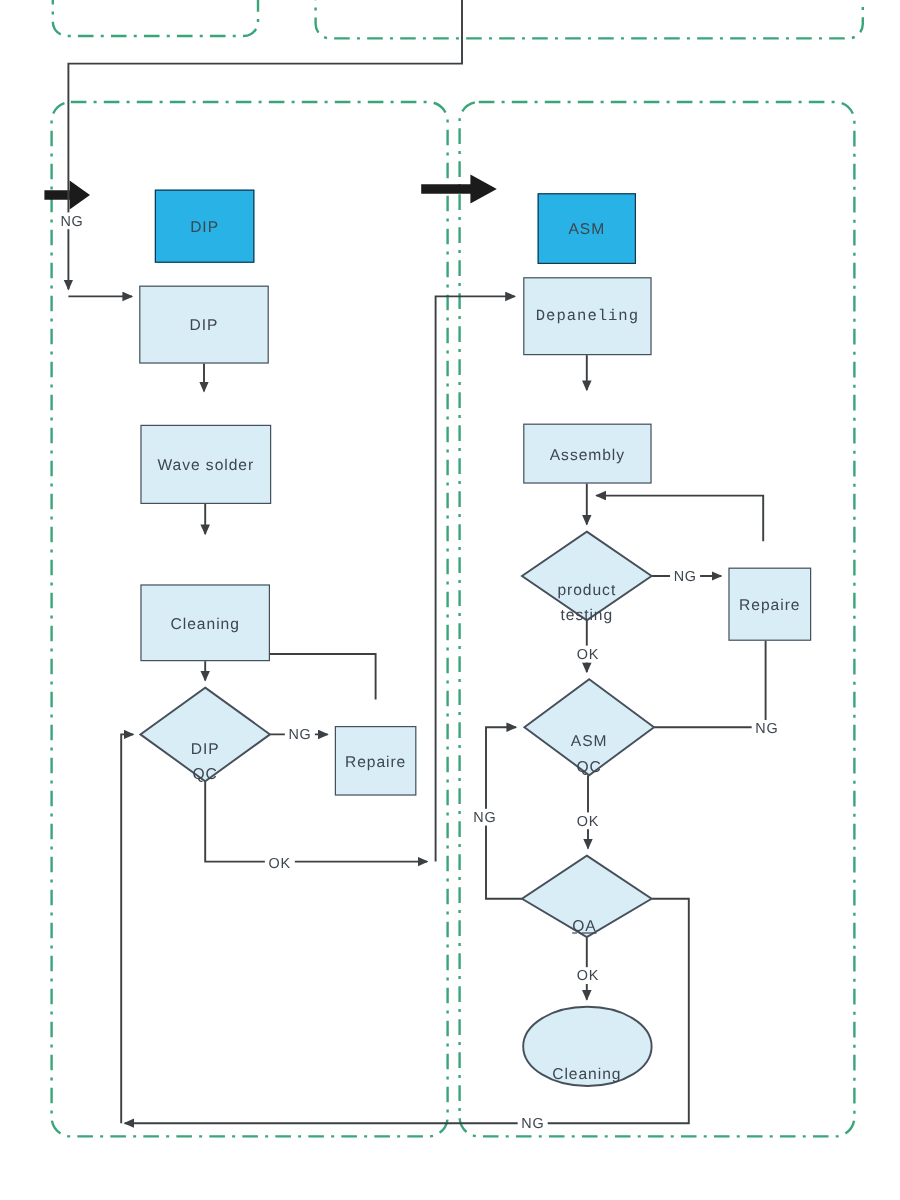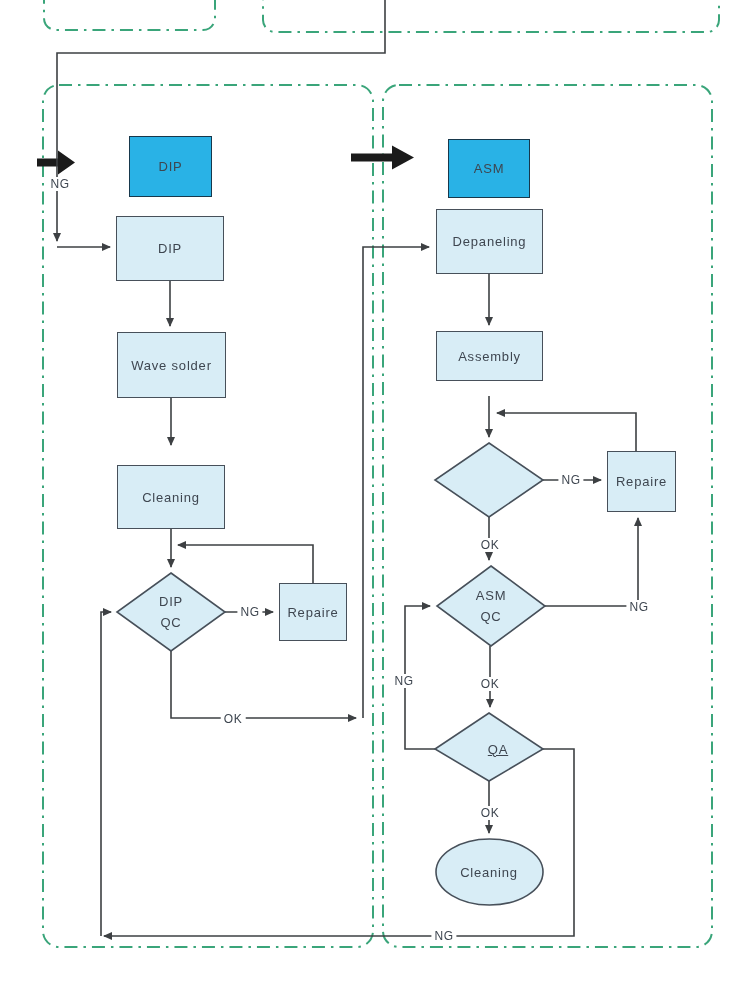--- a/index.html
+++ b/index.html
@@ -18,21 +18,21 @@
     font-family:"Liberation Sans", sans-serif;color:var(--text);
   }
   svg.layer{position:absolute;left:0;top:0;}
   .container-rect{fill:none;stroke:var(--container);stroke-width:2;stroke-dasharray:13 6 2.5 6;}
   .edge{fill:none;stroke:var(--connector);stroke-width:1.6;}
   .shape{fill:var(--node-fill);stroke:var(--node-border);stroke-width:1.6;}
   .thick{fill:var(--thick-arrow);}
   #ah path{fill:var(--connector);}
   .node{
     position:absolute;display:flex;flex-direction:column;align-items:center;justify-content:center;
-    text-align:center;font-size:13px;letter-spacing:0.8px;line-height:21px;box-sizing:border-box;
+    text-align:center;font-size:13px;letter-spacing:0.8px;line-height:21px;box-sizing:border-box;margin-top:22px;
   }
   .box{background:var(--node-fill);border:1.6px solid var(--node-border);}
   .header-box{background:var(--header-fill);border:1.6px solid var(--header-border);}
   .edge-label{
     position:absolute;transform:translate(-50%,-50%);background:#ffffff;
     padding:0 3px;font-size:12px;letter-spacing:0.6px;white-space:nowrap;
     font-family:"Liberation Sans", sans-serif;color:var(--text);
   }
 </style>
 </head>
@@ -95,39 +95,43 @@
   <div class="node box" style="left:117px;top:465px;width:108px;height:64px;">
     <span>Cleaning</span>
   </div>
   <div class="node box" style="left:279px;top:583px;width:68px;height:58px;">
     <span>Repaire</span>
   </div>
 
   <div class="node header-box" style="left:448px;top:139px;width:82px;height:59px;">
     <span>ASM</span>
   </div>
-  <div class="node box" style="left:436px;top:209px;width:107px;height:65px;">
+  <div class="node box" style="left:436px;top:209px;width:107px;height:65px;font-family:Liberation Mono, monospace;">
     <span>Depaneling</span>
   </div>
   <div class="node box" style="left:436px;top:331px;width:107px;height:50px;">
     <span>Assembly</span>
   </div>
   <div class="node box" style="left:607px;top:451px;width:69px;height:61px;">
     <span>Repaire</span>
   </div>
 
   <div class="node" style="left:121px;top:589px;width:100px;height:46px;">
     <span>DIP</span>
     <span>QC</span>
   </div>
+  <div class="node" style="left:439px;top:457px;width:100px;height:46px;">
+    <span>product</span>
+    <span>testing</span>
+  </div>
   <div class="node" style="left:441px;top:583px;width:100px;height:46px;">
     <span>ASM</span>
     <span>QC</span>
   </div>
-  <div class="node" style="left:448px;top:735px;width:100px;height:28px;text-decoration:underline;">
+  <div class="node" style="left:437px;top:735px;width:100px;height:28px;text-decoration:underline;">
     <span>QA</span>
   </div>
   <div class="node" style="left:439px;top:858px;width:100px;height:28px;">
     <span>Cleaning</span>
   </div>
 
   <div class="edge-label" style="left:60px;top:184px;">NG</div>
   <div class="edge-label" style="left:250px;top:612px;">NG</div>
   <div class="edge-label" style="left:233px;top:719px;">OK</div>
   <div class="edge-label" style="left:571px;top:480px;">NG</div>

